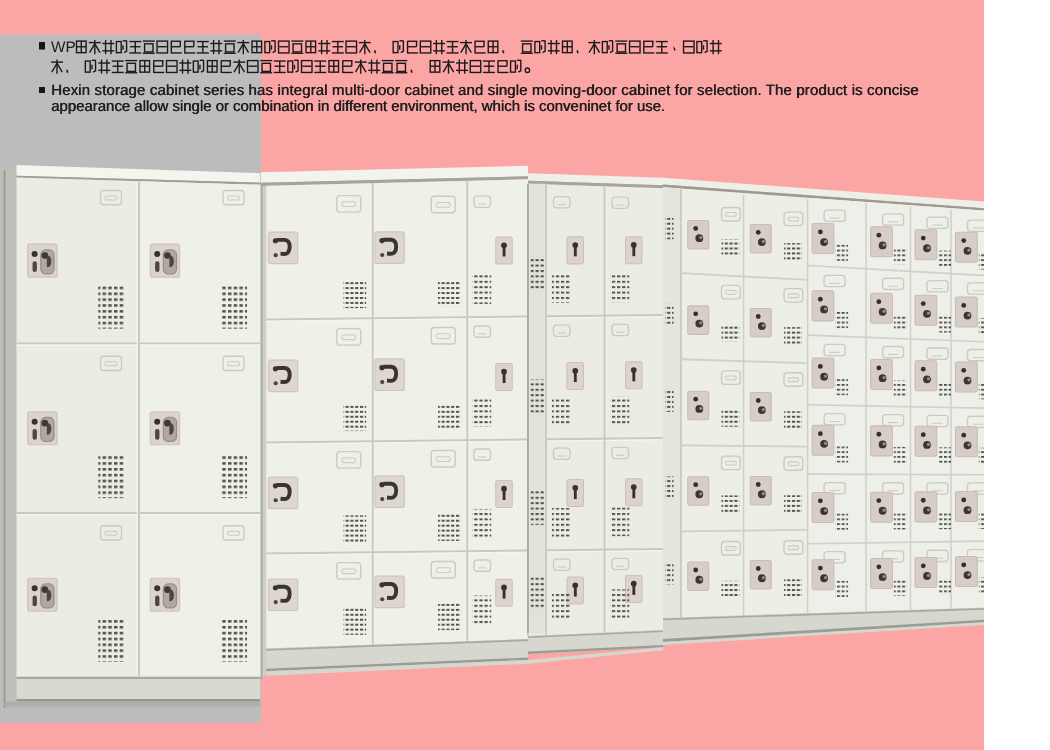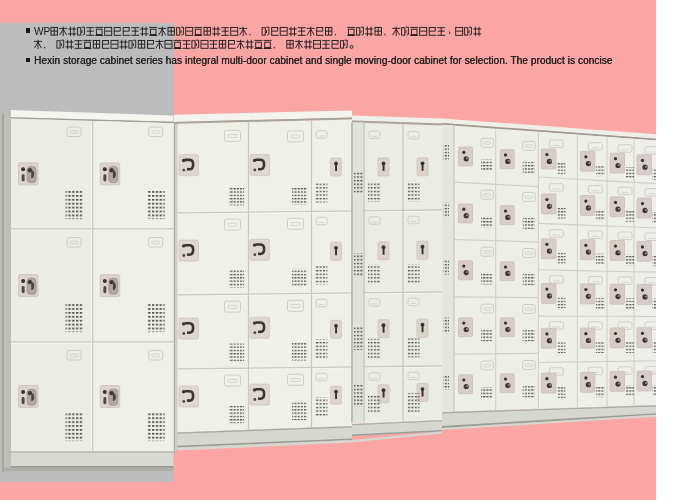--- a/index.html
+++ b/index.html
@@ -880,13 +880,14 @@
       <line x1="344.60" y1="40.20" x2="347.40" y2="40.20" stroke="#191919" stroke-width="0.92"></line>
       <line x1="347.20" y1="40.20" x2="347.20" y2="47.60" stroke="#191919" stroke-width="0.92"></line>
       <line x1="344.80" y1="43.20" x2="344.80" y2="46.10" stroke="#191919" stroke-width="0.92"></line>
       <line x1="345.50" y1="48.10" x2="347.00" y2="47.30" stroke="#191919" stroke-width="0.92"></line>
       <circle cx="351.60" cy="46.80" r="1.5" fill="none" stroke="#191919" stroke-width="0.9"></circle>
     </svg>
 <div class="b" style="left:25.5px;top:28px;"></div>
 <div class="b" style="left:25.5px;top:57.6px;"></div>
 <div class="en">
       <div style="letter-spacing:0.09px">Hexin storage cabinet series has integral multi-door cabinet and single moving-door cabinet for selection. The product is concise</div>
+      <div style="letter-spacing:-0.02px">appearance allow single or combination in different environment, which is conveninet for use.</div>
     </div>
 </div>
 </body></html>

